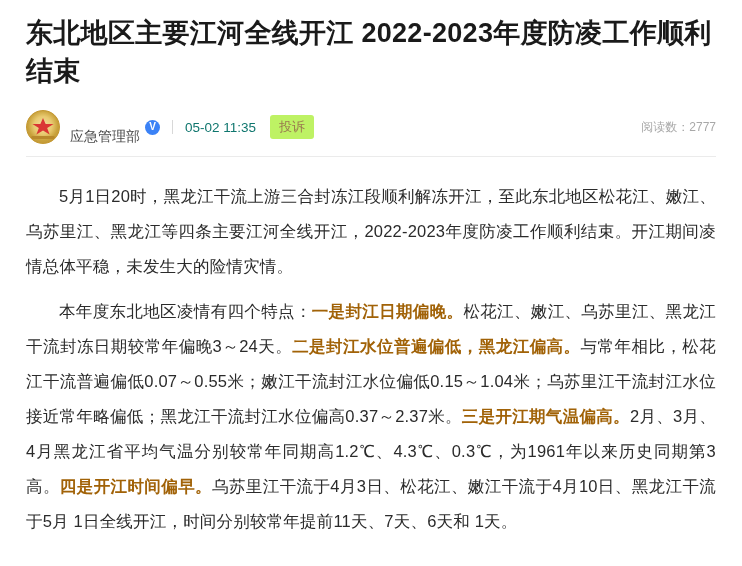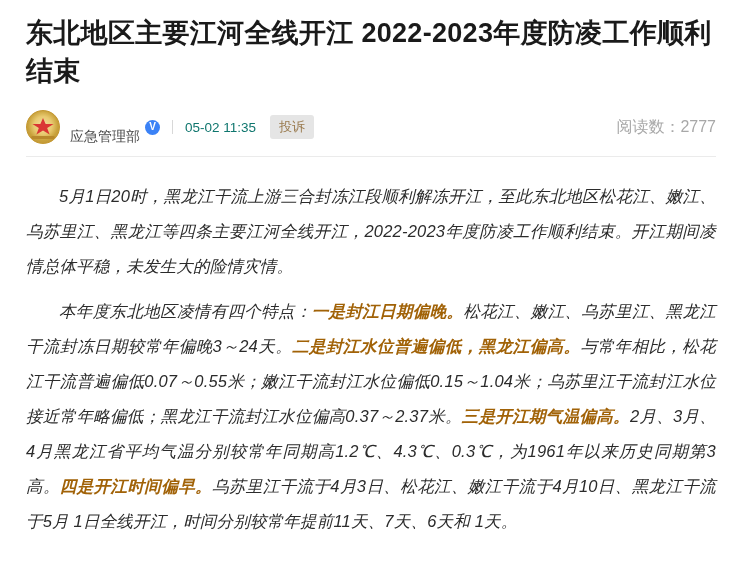--- a/index.html
+++ b/index.html
@@ -103,47 +103,46 @@
     flex: 0 0 auto;
   }
   .timestamp {
     font-size: 13.5px;
     color: #0f766e;
     white-space: nowrap;
   }
   .report-btn {
     font-size: 13px;
     color: #9a7b4f;
-    background: #e5e5e5;
+    background: #bef264;
     border: none;
     border-radius: 3px;
     padding: 3px 9px;
     margin-left: 14px;
     cursor: pointer;
     white-space: nowrap;
     font-family: "Liberation Sans", sans-serif;
   }
   .read-count {
     position: absolute;
     right: 0;
-    font-size: 16px;
+    font-size: 12px;
     color: #a8a8a8;
     white-space: nowrap;
   }
   .hr {
     height: 1px;
     background: #ebebeb;
     margin: 0 0 22px 0;
   }
   .body-text {
     font-size: 16.5px;
     line-height: 35px;
     color: #2b2b2b;
     letter-spacing: 0.2px;
-    font-style: italic;
   }
   .para {
     margin: 0 0 10px 0;
     text-indent: 2em;
     text-align: justify;
   }
   .b { font-weight: bold; color: #a16207; }
 </style>
 </head>
 <body>

